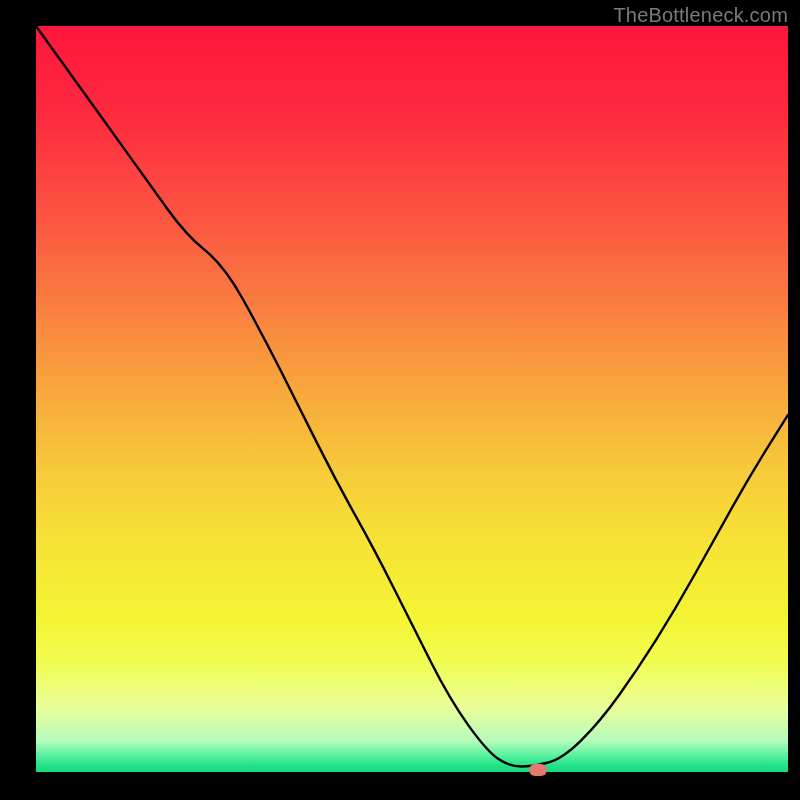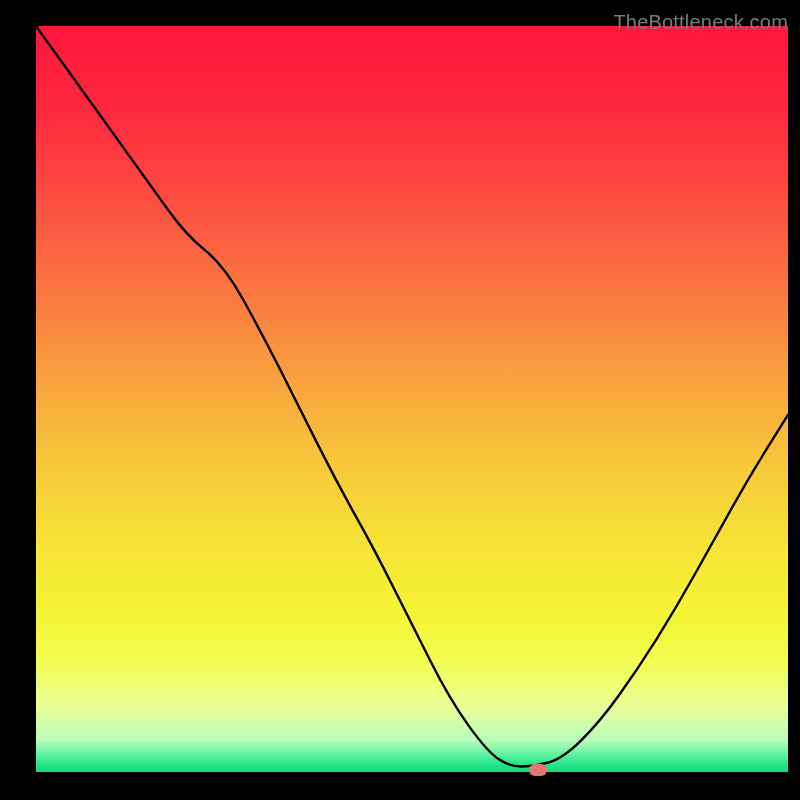--- a/index.html
+++ b/index.html
@@ -19,21 +19,20 @@
     position: absolute;
     top: 4px;
     right: 12px;
     color: #7a7a7a;
     font-family: Arial, Helvetica, sans-serif;
     font-size: 20px;
     letter-spacing: 0.2px;
     user-select: none;
     pointer-events: none;
     z-index: 5;
-    margin-top: 7px;
   }
   svg.plot {
     position: absolute;
     left: 0;
     top: 0;
   }
   .marker {
     position: absolute;
     width: 18px;
     height: 12px;

